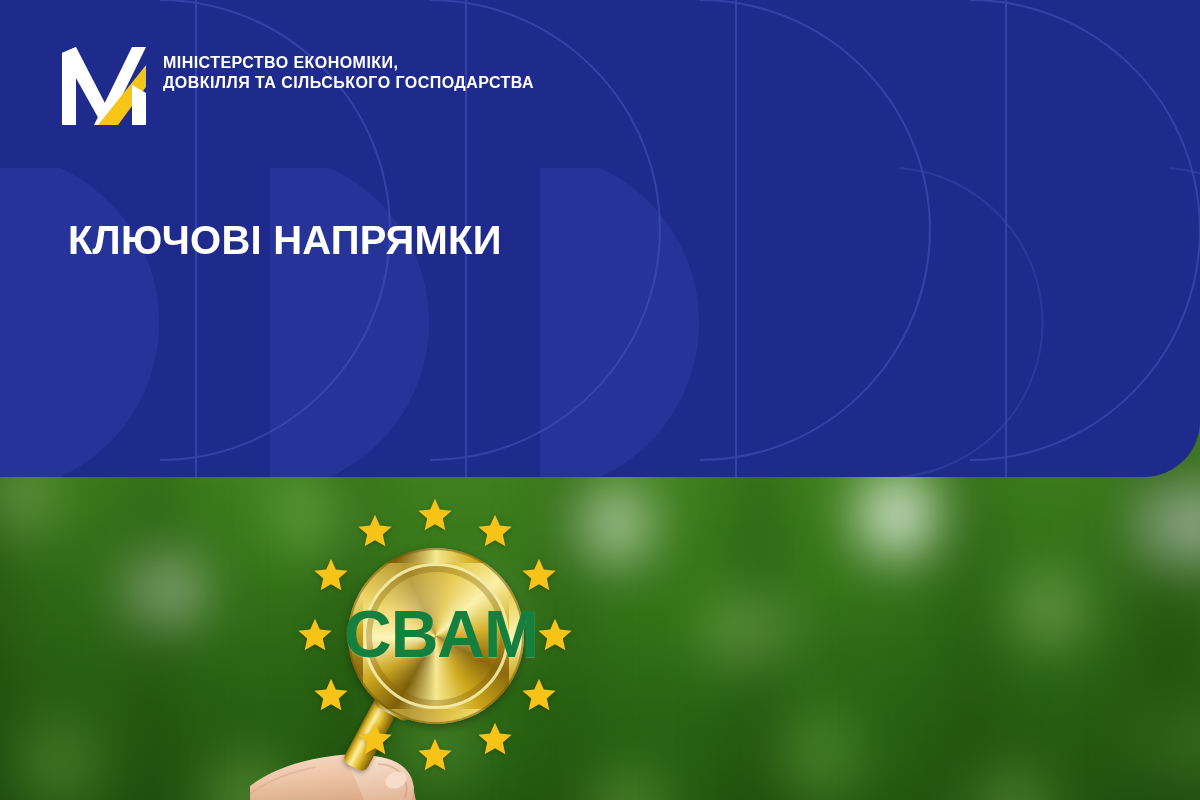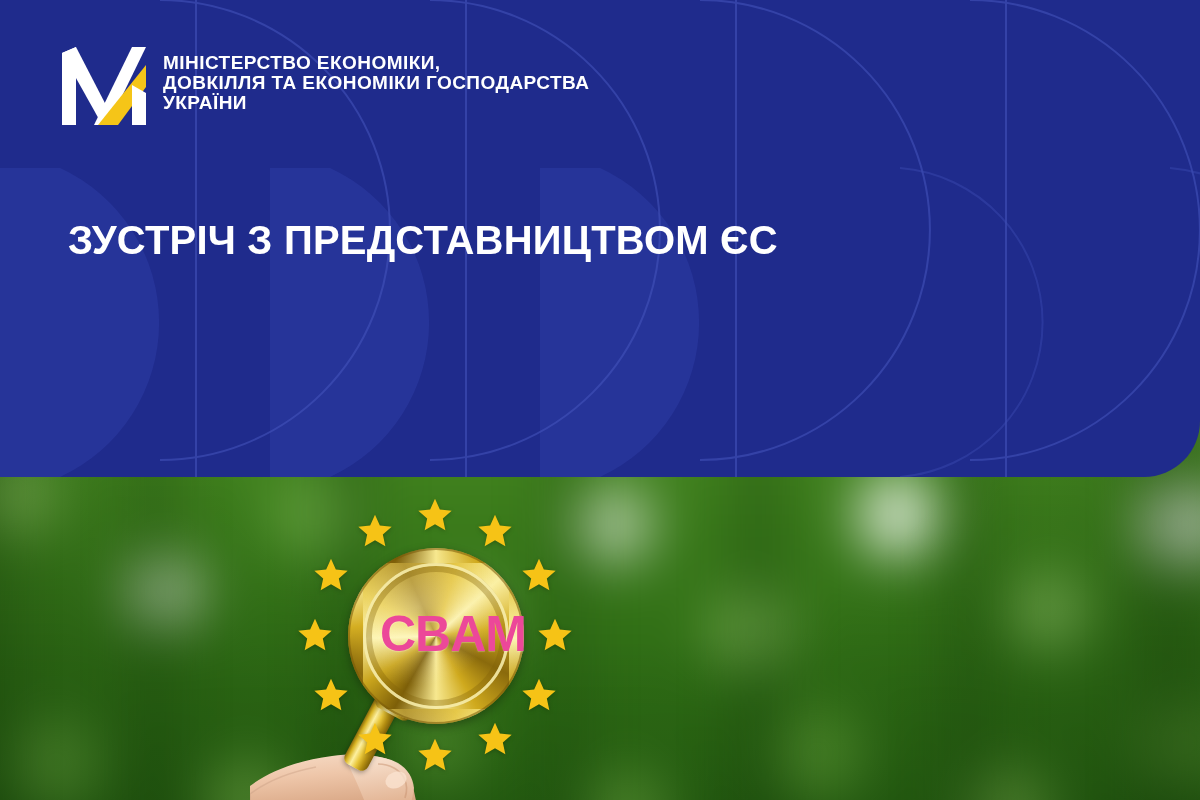--- a/index.html
+++ b/index.html
@@ -159,28 +159,28 @@
       radial-gradient(circle at 23% 33%, rgba(180,220,150,.62) 0 24px, rgba(180,220,150,0) 48px),
       linear-gradient(180deg,#6ead38 0%,#8cc452 25%,#5f9e2c 55%,#3f7f1c 100%);
   }
   .mag-lens .gloss{
     position:absolute;inset:0;border-radius:50%;
     background:
       linear-gradient(145deg, rgba(255,255,255,.30) 0%, rgba(255,255,255,.06) 34%, rgba(255,255,255,0) 60%),
       radial-gradient(circle at 70% 78%, rgba(255,255,240,.16) 0%, rgba(255,255,240,0) 55%);
   }
   .cbam-label{
-    position:absolute;left:365px;top:600px;width:176px;
+    position:absolute;left:344px;top:600px;width:176px;
     text-align:center;
     font-family:"Liberation Sans","DejaVu Sans",sans-serif;
     font-weight:700;
-    font-size:50px;
+    font-size:66px;
     line-height:68px;
     letter-spacing:-1px;
-    color:#ec4899;
+    color:#15803d;
     text-shadow:0 1px 1px rgba(255,255,255,.25);
     white-space:nowrap;
   }
 
   
   .hand{position:absolute;left:250px;top:720px;width:260px;height:90px;}
   .hand svg{display:block;width:100%;height:100%;}
 
   
   .banner{
@@ -196,21 +196,21 @@
   .logo{
     position:absolute;left:62px;top:47px;
     display:flex;align-items:flex-start;gap:17px;
   }
   .logo-mark{width:84px;height:78px;flex:0 0 auto;}
   .logo-mark svg{display:block;width:100%;height:100%;}
   .logo-text{
     color:#ffffff;
     font-family:"Liberation Sans","DejaVu Sans",sans-serif;
     font-weight:700;
-    font-size:19px;
+    font-size:16px;
     line-height:20px;
     letter-spacing:.45px;
     padding-top:6px;
     white-space:nowrap;
   }
   .logo-text .l{display:block;}
 
   
   .headline{
     position:absolute;left:68px;top:185px;width:1000px;
@@ -373,24 +373,23 @@
           <path d="M84,18 L84,40 L56,78 L36,78 Z" fill="#F5C518"></path>
 
           <path d="M70,38 L84,46 L84,66 L70,66 Z" fill="#ffffff"></path>
 
           <rect x="0" y="66" width="14" height="12" fill="#ffffff"></rect>
           <rect x="70" y="66" width="14" height="12" fill="#ffffff"></rect>
         </svg>
       </span>
       <span class="logo-text">
         <span class="l">МІНІСТЕРСТВО ЕКОНОМІКИ,</span>
-        <span class="l">ДОВКІЛЛЯ ТА ЕКОНОМІКИ ГОСПОДАРСТВА</span>
-        <span class="l">УКРАЇНИ</span>
+        <span class="l">ДОВКІЛЛЯ ТА СІЛЬСЬКОГО ГОСПОДАРСТВА</span>
       </span>
     </div>
 
     <h1 class="headline">
-      <span class="ln">ЗУСТРІЧ З ПРЕДСТАВНИЦТВОМ ЄС</span>
+      <span class="ln">КЛЮЧОВІ НАПРЯМКИ</span>
     </h1>
 
   </div>
 
 </div>
 
 </body></html>

